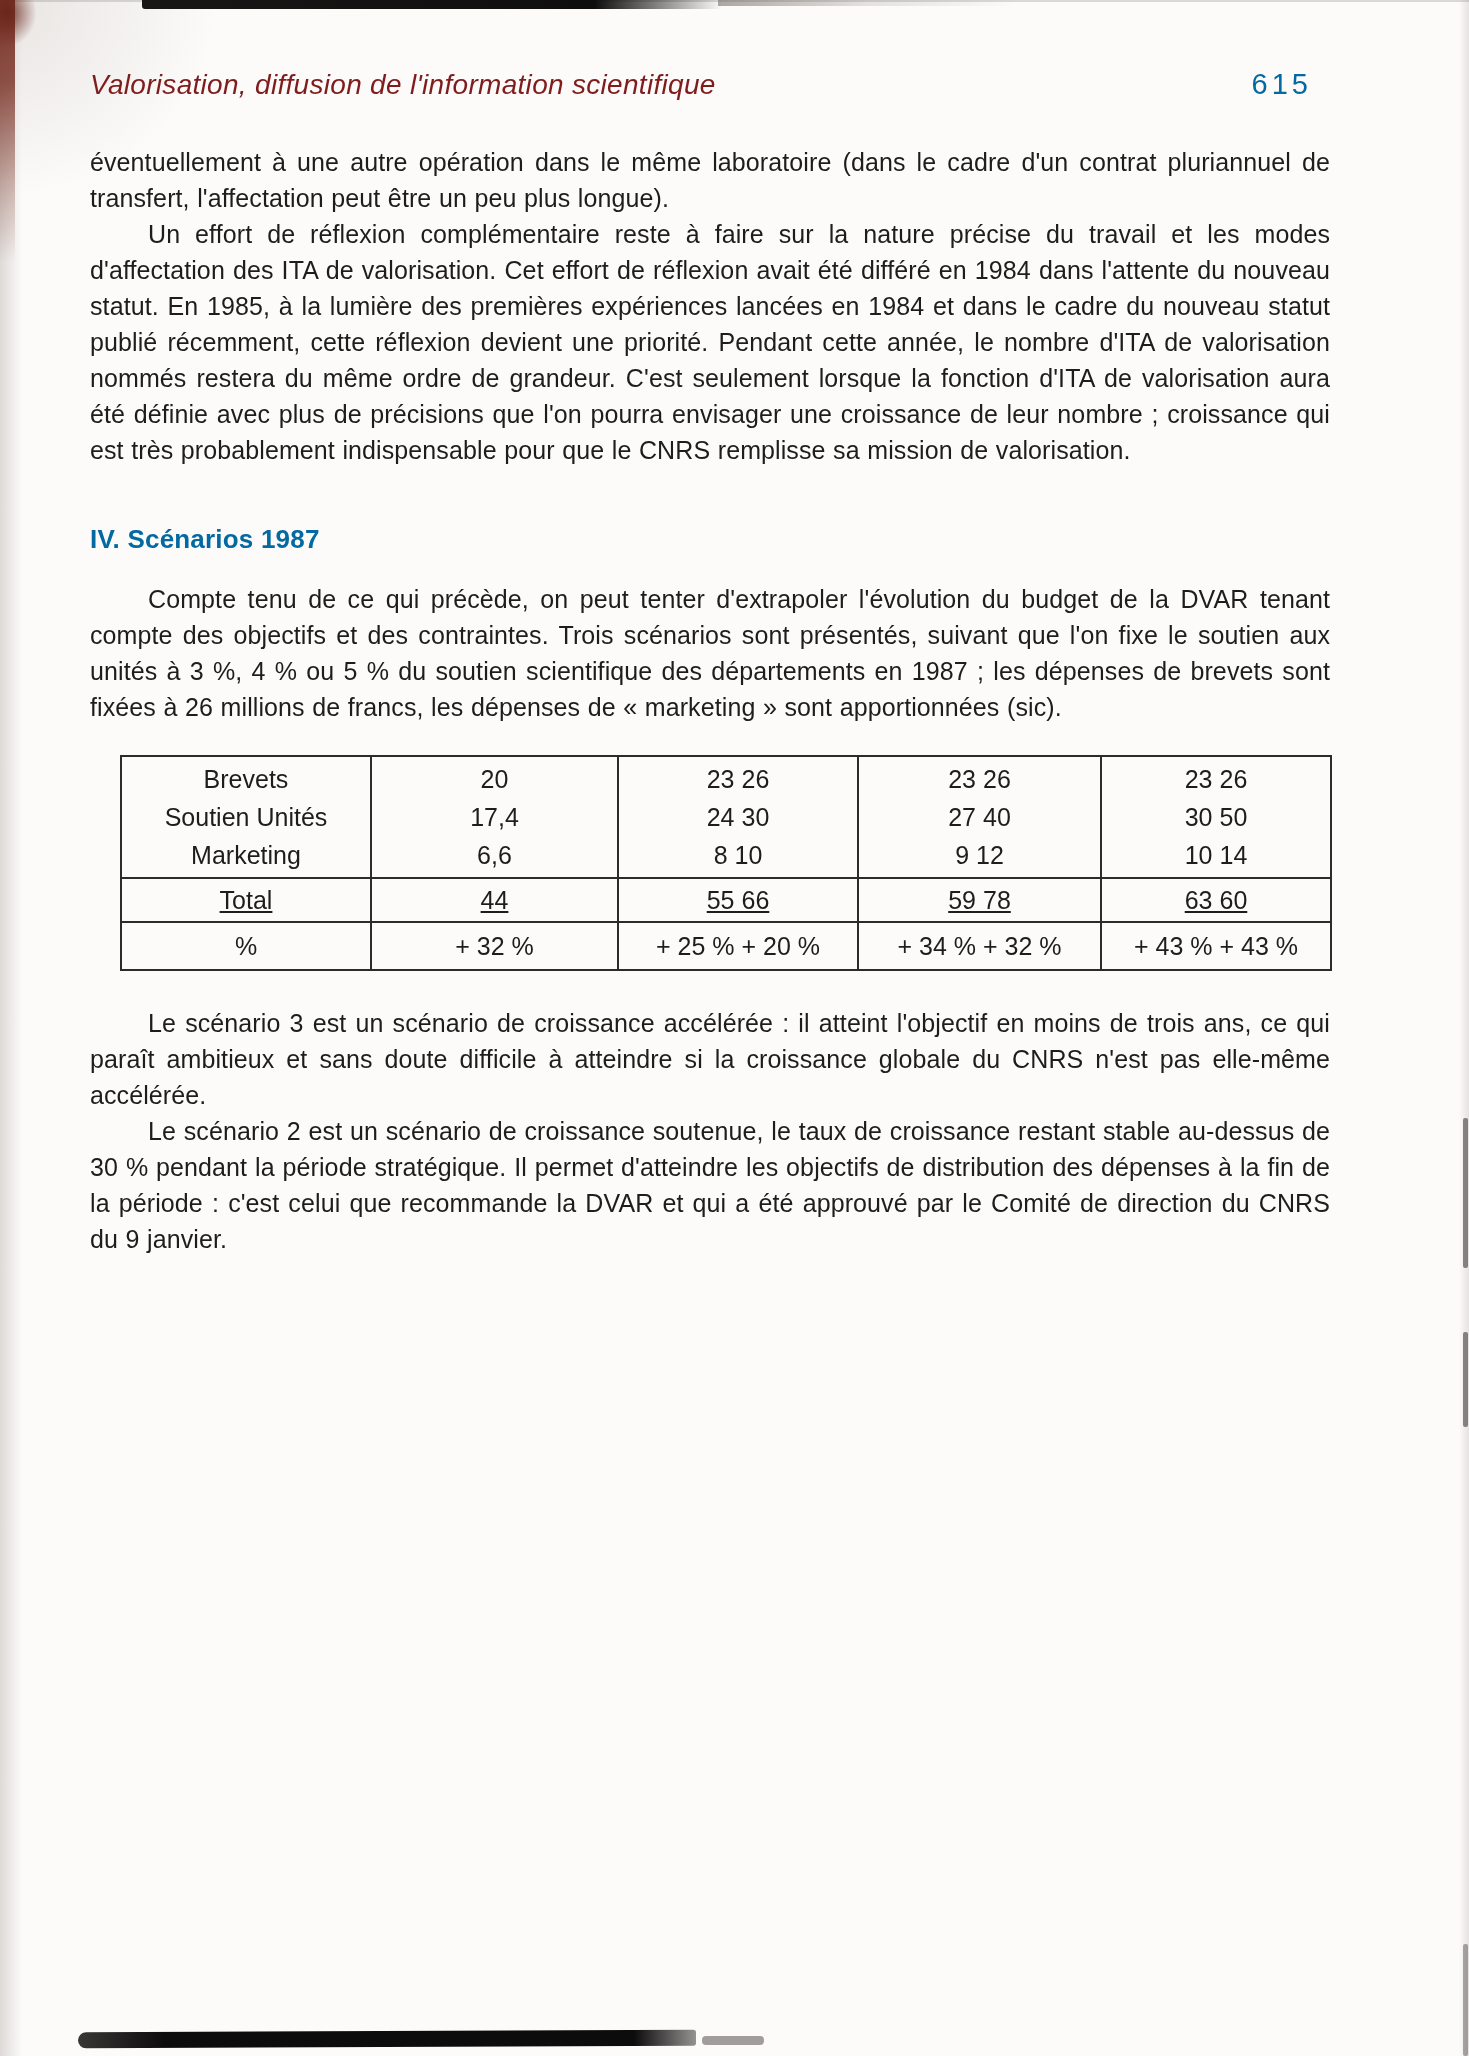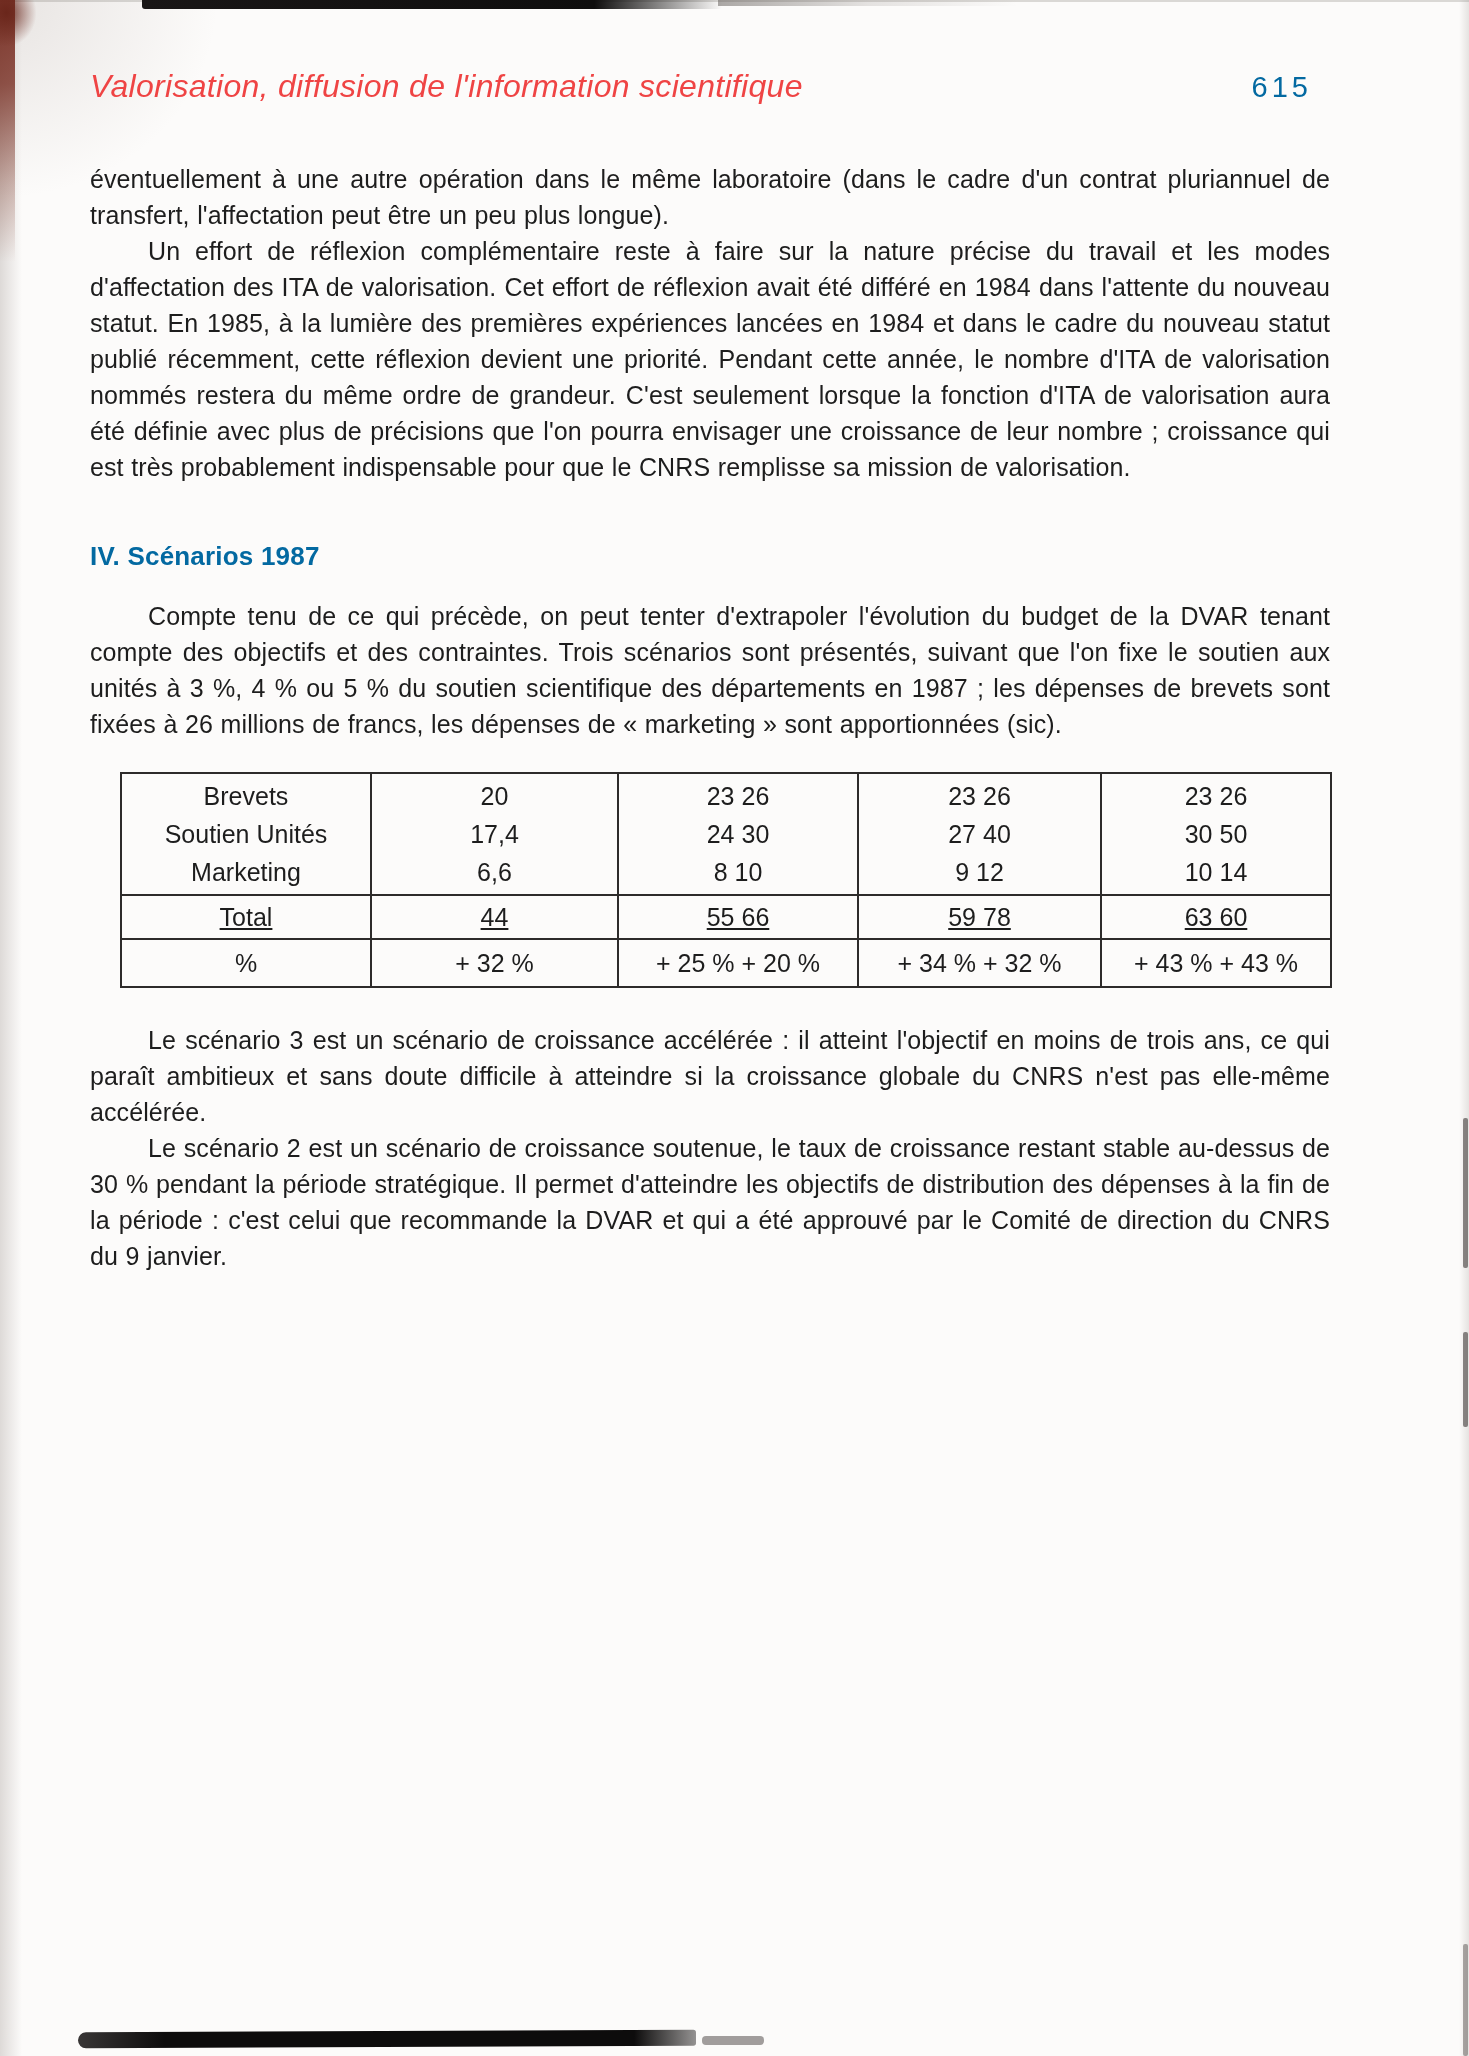--- a/index.html
+++ b/index.html
@@ -66,33 +66,33 @@
 
   .content {
     position: absolute; left: 90px; right: 139px; top: 0;
     color: #1d1d1d;
   }
   .running-header {
     margin-top: 68px;
     display: flex; justify-content: space-between; align-items: baseline;
   }
   .running-header .title {
-    font-style: italic; font-size: 32px; letter-spacing: 0.3px; color: #ef4444;
+    font-style: italic; font-size: 28px; letter-spacing: 0.3px; color: #7f1d1d;
   }
   .running-header .pagenum {
     font-size: 29px; letter-spacing: 4px; color: #0369a1; margin-right: 18px;
   }
   .bodytext {
     font-size: 25px; line-height: 36px;
     text-align: justify;
     letter-spacing: 0.1px; word-spacing: 0.5px; margin-top: 24px;
   }
   p.para { margin: 0; }
   p.para.indent { text-indent: 58px; }
-  .first-block { margin-top: 56px; }
+  .first-block { margin-top: 43px; }
   .section-heading {
     margin-top: 56px; margin-bottom: 26px;
     font-size: 26px; font-weight: 600; letter-spacing: 0.2px; color: #0369a1;
   }
   table.scenarios {
     border-collapse: collapse;
     margin: 30px 0 0 30px;
     width: 1210px;
     table-layout: fixed;
     font-size: 25px;

